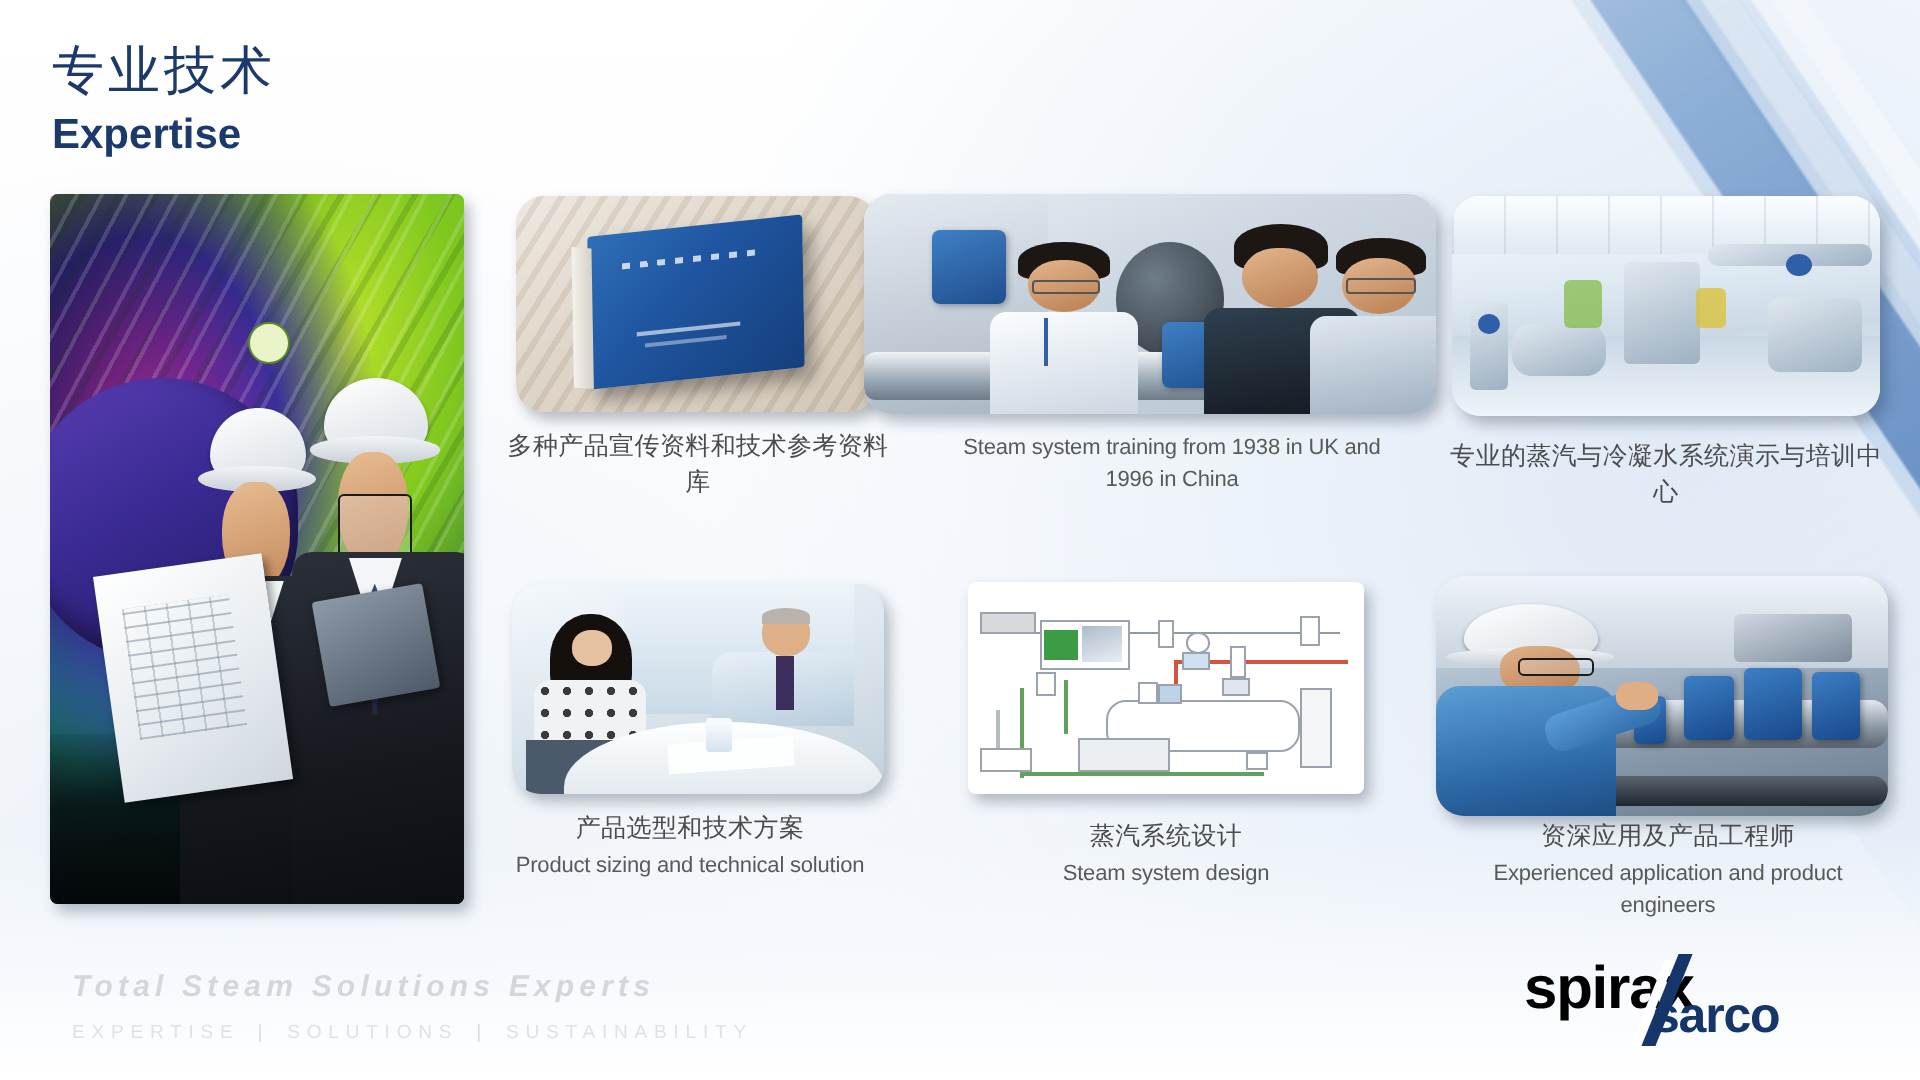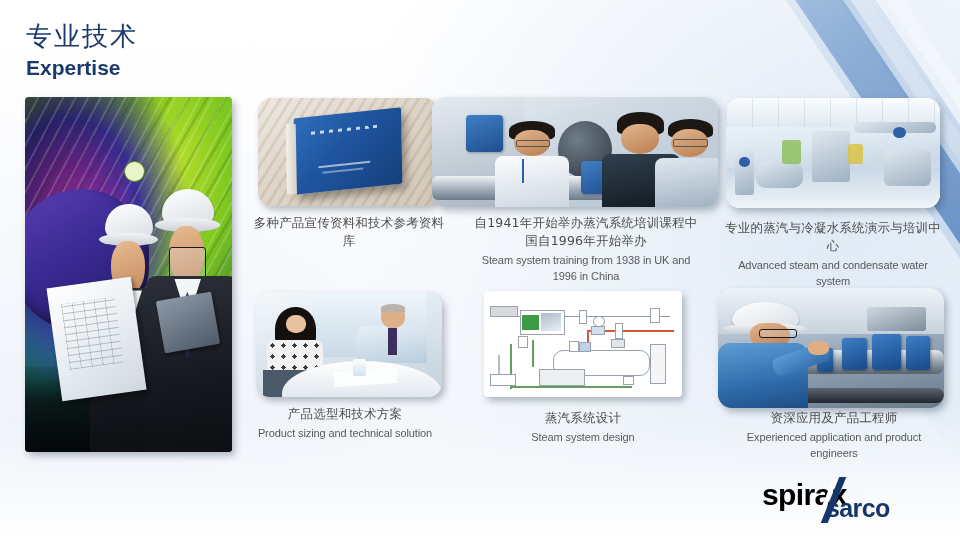--- a/index.html
+++ b/index.html
@@ -290,42 +290,40 @@
     </div>
 
     <div class="person" style="left:82%;top:20%;width:17%;height:80%;">
       <div class="hair" style="left:4%;top:0;width:92%;height:22%;"></div>
       <div class="head" style="left:10%;top:11%;width:76%;height:32%;"></div>
       <div class="glassm" style="position:absolute;left:14%;top:23%;width:68%;height:6%;border:1px solid #555;border-radius:2px;"></div>
       <div class="coat" style="left:-24%;top:44%;width:150%;height:56%;background:linear-gradient(170deg,#dfe8f1,#9fb0c0);"></div>
     </div>
   </div>
   <div class="cap" id="c-training">
-    <div class="zh">自1941年开始举办蒸汽系统培训课程中国自1996年开始举办</div>
     <div class="en">Steam system training from 1938 in UK and 1996  in China</div>
   </div>
 
   <div class="photo rounded" id="p-center">
     <div class="inner"></div>
     <div class="ceil"></div>
     <div class="ceilgrid"></div>
     <div class="floor"></div>
     <div class="rig" style="left:4%;top:48%;width:9%;height:40%;"></div>
     <div class="rig" style="left:14%;top:58%;width:22%;height:24%;border-radius:10px;"></div>
     <div class="rig" style="left:40%;top:30%;width:18%;height:46%;"></div>
     <div class="rig" style="left:74%;top:46%;width:22%;height:34%;border-radius:6px;"></div>
     <div class="rig" style="left:60%;top:22%;right:2%;height:10%;border-radius:5px;"></div>
     <div class="grn"></div>
     <div class="ylw"></div>
     <div class="blu" style="left:6%;top:54%;width:5%;height:9%;"></div>
     <div class="blu" style="left:78%;top:26%;width:6%;height:10%;"></div>
   </div>
   <div class="cap" id="c-center">
     <div class="zh">专业的蒸汽与冷凝水系统演示与培训中心</div>
-    <div class="en">Advanced steam and condensate water system</div>
   </div>
 
   <div class="photo rounded" id="p-meeting">
     <div class="inner"></div>
     <div class="win"></div>
     <div class="w-hair"></div>
     <div class="w-face"></div>
     <div class="w-top"></div>
     <div class="w-dots"></div>
     <div class="w-jeans"></div>
@@ -395,20 +393,30 @@
     <div class="glasses" style="left:18%;top:34%;width:16%;height:6%;"></div>
     <div class="f-body"></div>
     <div class="f-arm"></div>
     <div class="f-hand"></div>
   </div>
   <div class="cap" id="c-field">
     <div class="zh">资深应用及产品工程师</div>
     <div class="en">Experienced application and product engineers</div>
   </div>
 
+  <div class="footer">
+    <div class="tagline">Total Steam Solutions Experts</div>
+    <div class="pillars">
+      <span>EXPERTISE</span>
+      <span class="sep">|</span>
+      <span>SOLUTIONS</span>
+      <span class="sep">|</span>
+      <span>SUSTAINABILITY</span>
+    </div>
+  </div>
 
   <div class="logo">
     <div class="lw1">spirax</div>
     <div class="slash2"></div>
     <div class="slash"></div>
     <div class="lw2">sarco</div>
   </div>
 
 </div>
 

